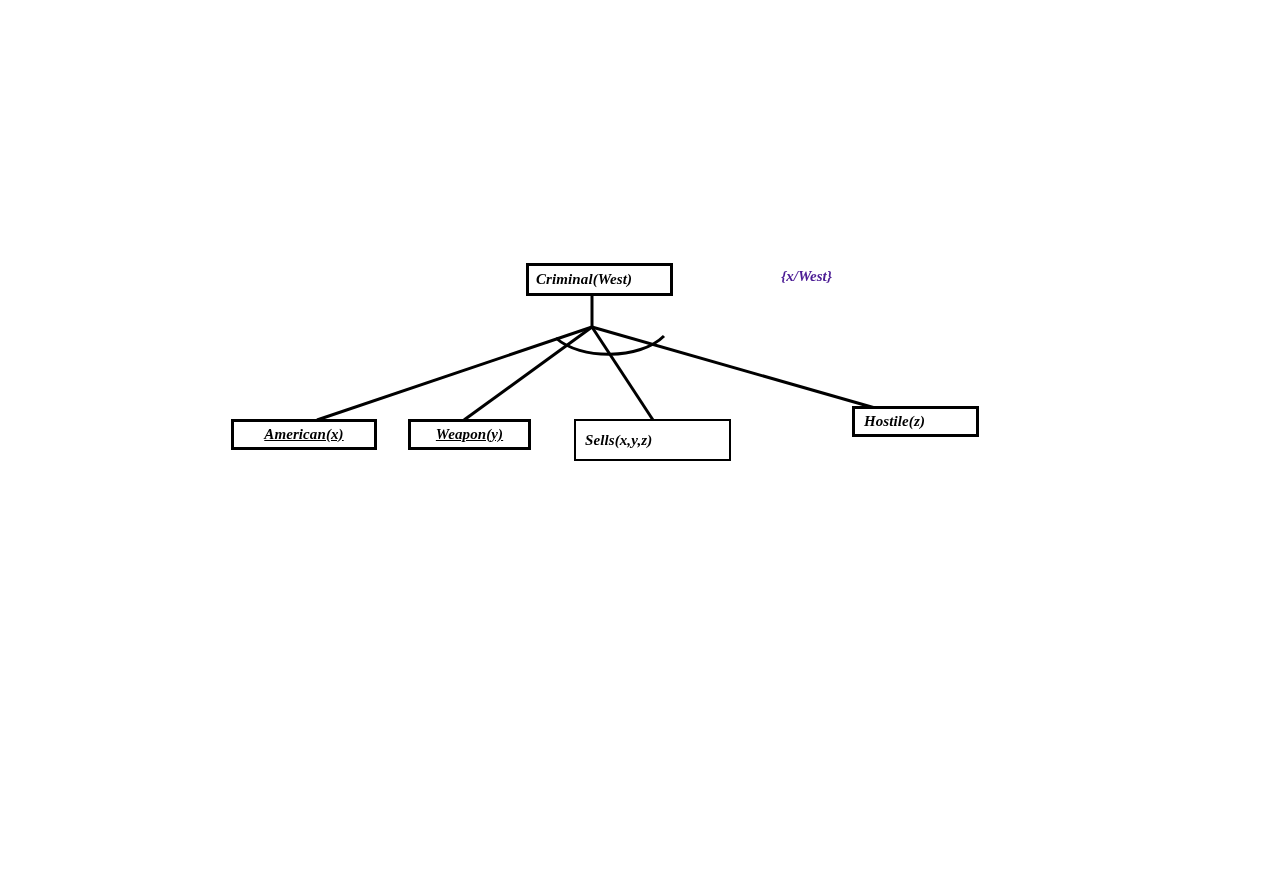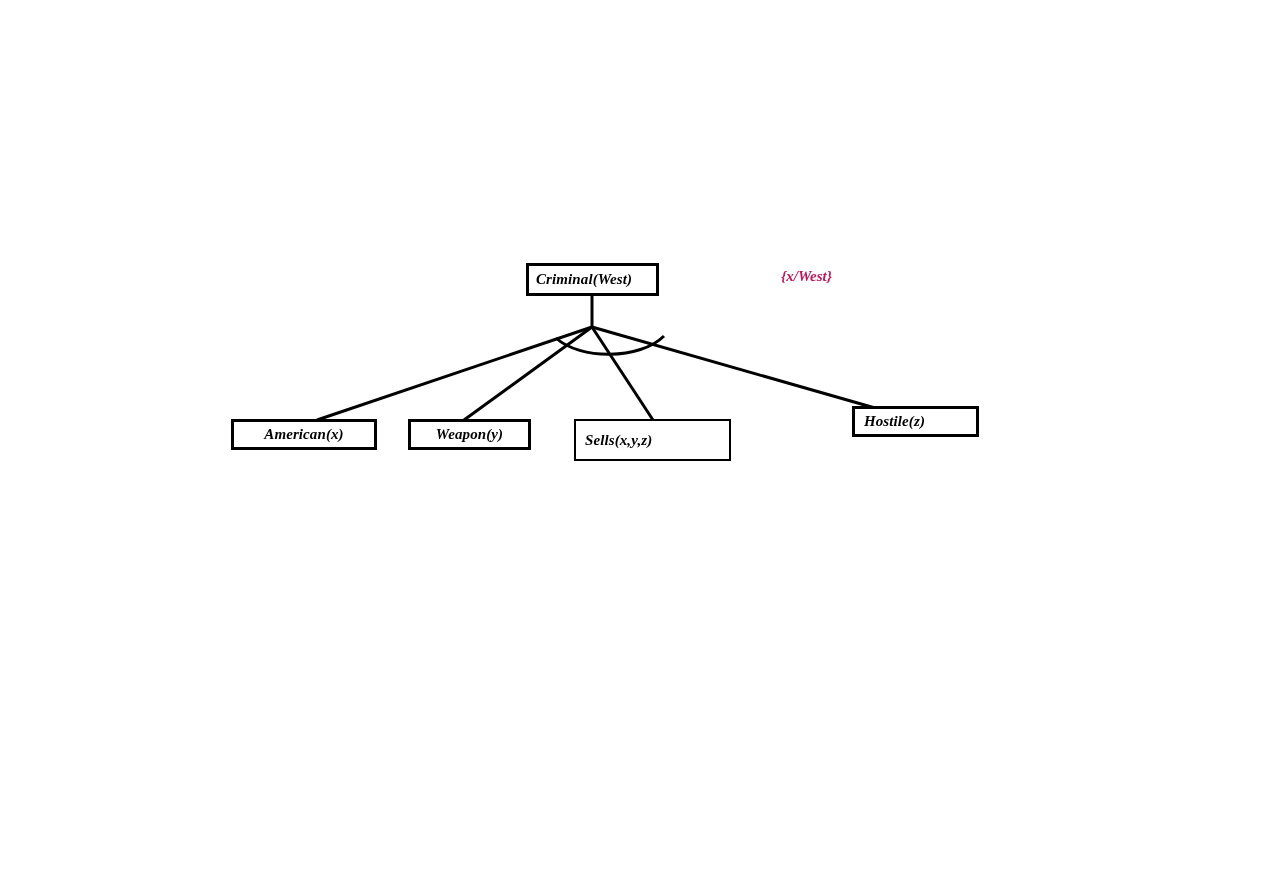--- a/index.html
+++ b/index.html
@@ -57,27 +57,28 @@
     white-space: nowrap;
     padding-left: 9px;
     letter-spacing: 0.1px;
   }
   .node.root .node-label {
     padding-left: 7px;
   }
   .node.centered .node-label {
     padding-left: 0;
     margin: 18px auto;
+    text-decoration: underline;
   }
 
   
   #node-root {
     left: 526px;
     top: 263px;
-    width: 133px;
+    width: 147px;
     height: 33px;
   }
 
   
   #node-american {
     left: 231px;
     top: 419px;
     width: 146px;
     height: 31px;
   }
@@ -104,21 +105,21 @@
   
   #substitution-label {
     position: absolute;
     left: 781px;
     top: 269px;
     z-index: 2;
     font-style: italic;
     font-weight: bold;
     font-size: 15px;
     line-height: 1;
-    color: #be185d;
+    color: #4c1d95;
     white-space: nowrap;
   }
 </style>
 </head>
 <body>
 
 <div id="diagram-canvas">
 
   <svg id="edge-layer" viewBox="0 0 1263 893" width="1263" height="893">
 

